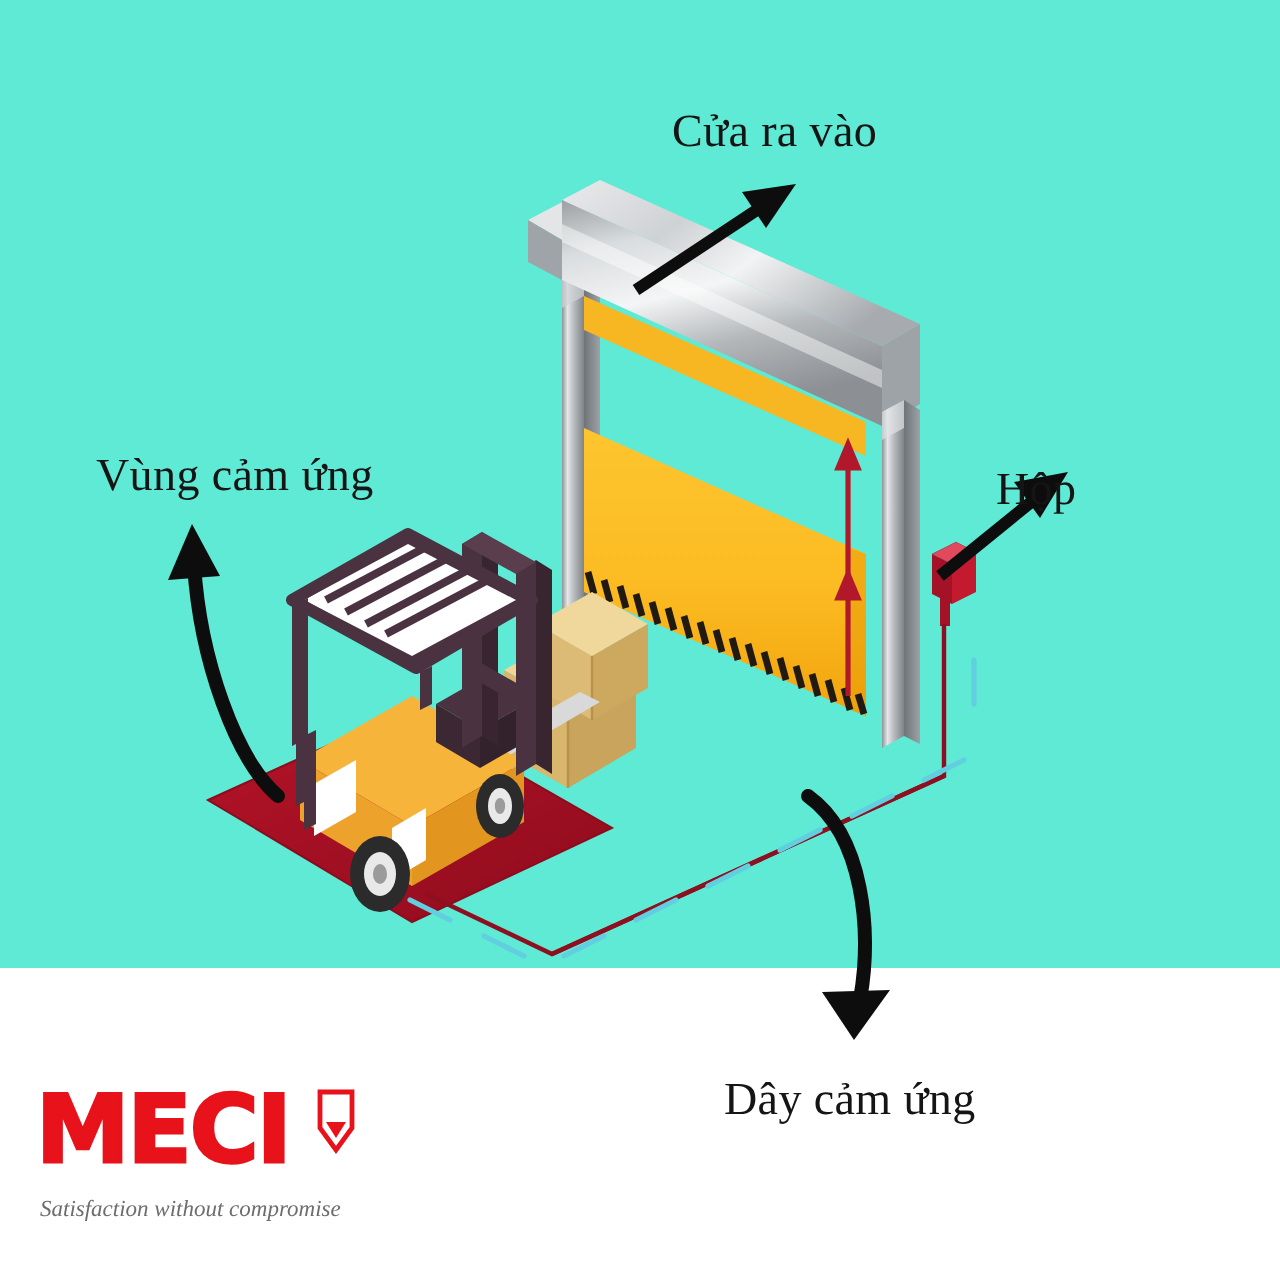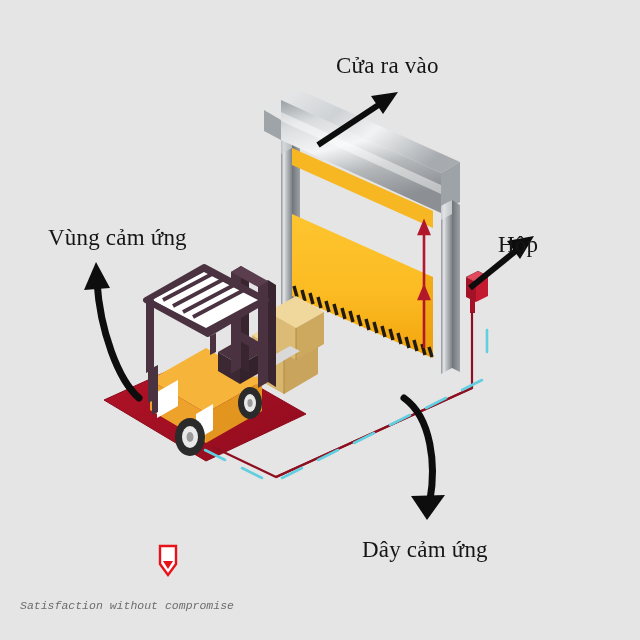--- a/index.html
+++ b/index.html
@@ -11,22 +11,22 @@
     width: 640px;
     height: 640px;
     position: relative;
     overflow: hidden;
     font-family: "Liberation Serif", "DejaVu Serif", serif;
   }
   #stage {
     position: absolute;
     left: 0; top: 0;
     width: 640px;
-    height: 640px;
-    background: #e5e5e5;
+    height: 484px;
+    background: #5eead4;
   }
   svg.scene {
     position: absolute;
     left: 0; top: 0;
     width: 640px;
     height: 640px;
   }
   .label {
     position: absolute;
     color: #151515;
@@ -57,21 +57,21 @@
     line-height: 1;
     position: absolute;
     left: 0;
     top: 2px;
     -webkit-text-stroke: 1.5px #e8121a;
   }
   #logo .tagline {
     position: absolute;
     left: 2px;
     top: 59px;
-    font-family: Liberation Mono, monospace;
+    font-family: Liberation Serif, serif;
     font-style: italic;
     font-size: 11.5px;
     color: #6d6d6d;
     white-space: nowrap;
     text-align: right;
   }
   #logo .shield {
     position: absolute;
     left: 139px;
     top: 4px;
@@ -304,20 +304,21 @@
 
   <div class="label" id="label-control">
     <div>Hộp</div>
   </div>
 
   <div class="label" id="label-cable">Dây cảm ứng</div>
 
   <div class="label" id="label-zone">Vùng cảm ứng</div>
 
   <div id="logo">
+    <div class="meci-word">MECI</div>
     <svg class="shield" viewBox="0 0 22 34">
       <path d="M3 2 H19 V20 L11 31 L3 20 Z" fill="#ffffff" stroke="#e8121a" stroke-width="2.4"></path>
       <path d="M6 17 L11 25 L16 17 Z" fill="#e8121a"></path>
     </svg>
     <div class="tagline">Satisfaction without compromise</div>
   </div>
 
 </div>
 
 </body></html>

